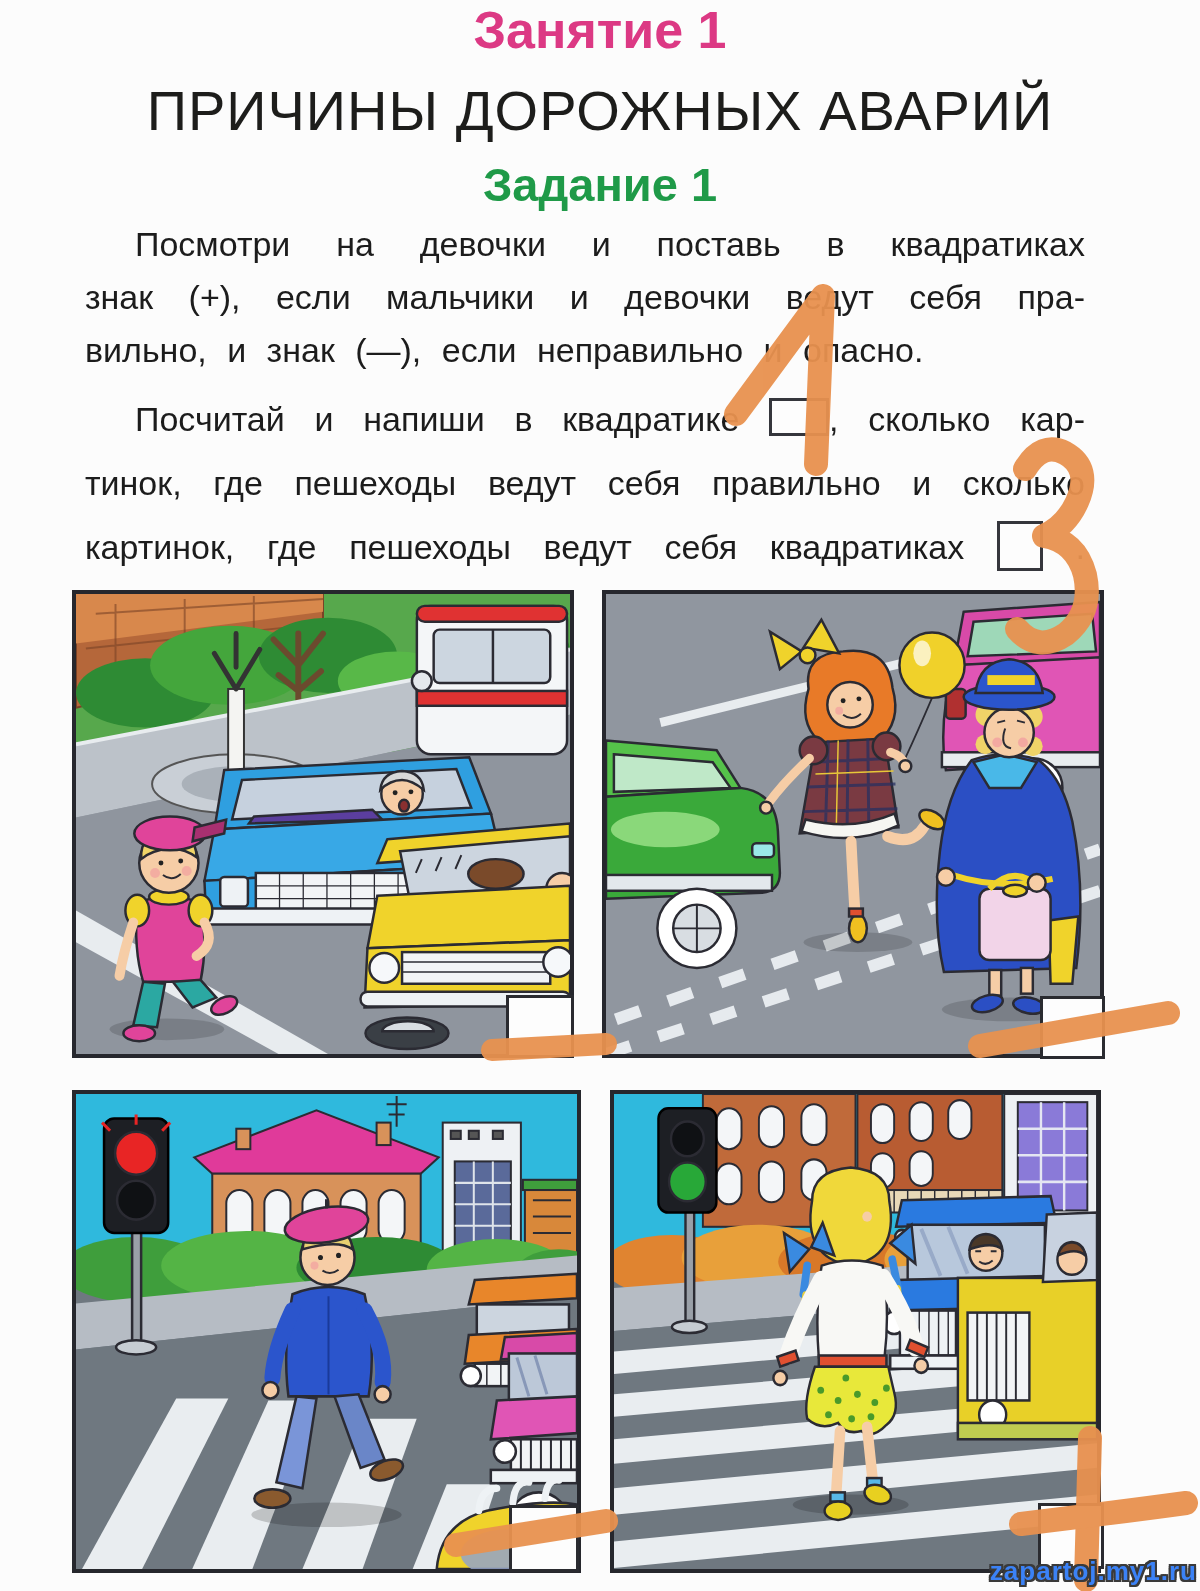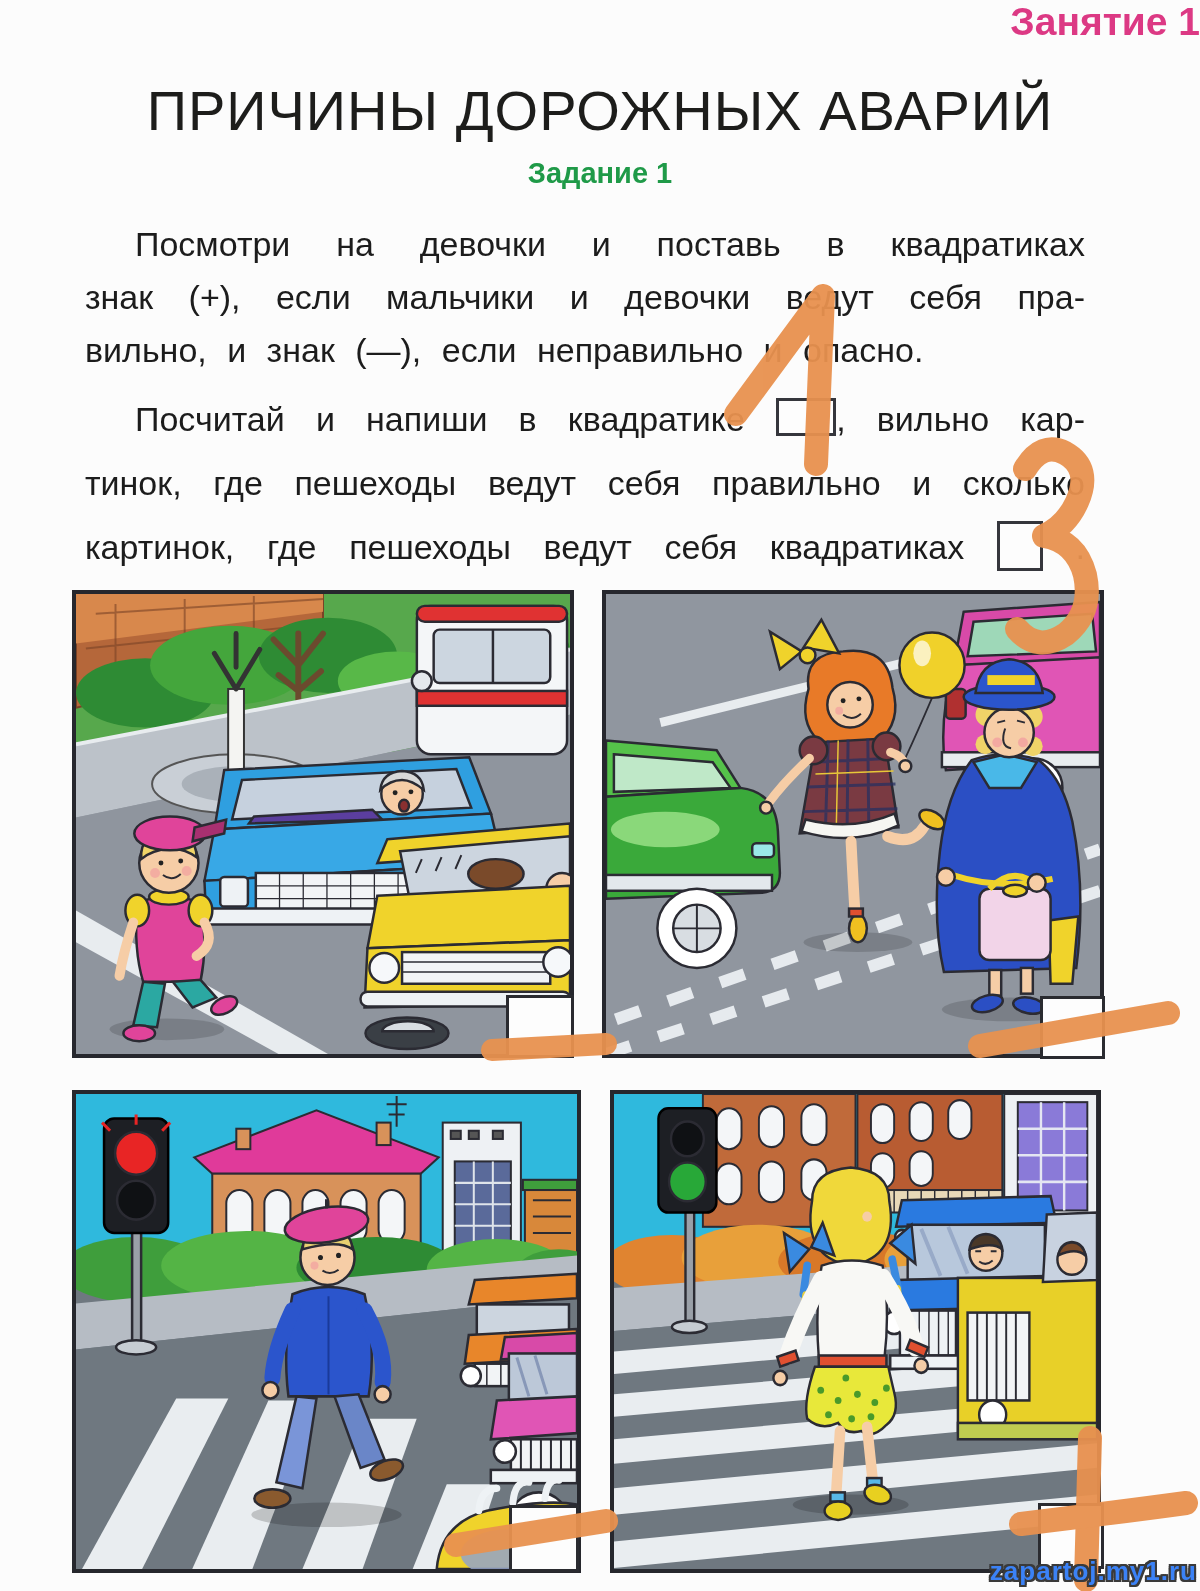--- a/index.html
+++ b/index.html
@@ -1,23 +1,23 @@
 <!DOCTYPE html>
 <html><head>
 <meta charset="utf-8">
 <style>
   html,body{margin:0;padding:0;background:#9a9a9a;}
   .page{position:relative;width:1200px;height:1591px;margin:0 auto;background:#fcfcfc;
         font-family:"Liberation Sans",sans-serif;overflow:hidden;}
 
   
   .hd{position:absolute;left:0;width:100%;text-align:center;margin:0;}
-  .lesson-title{top:0px;font-size:39px;font-weight:bold;color:#dc3984;text-align:right;}
+  .lesson-title{top:0px;font-size:52px;font-weight:bold;color:#dc3984;}
   .main-title{top:78px;font-size:56px;font-weight:normal;color:#1d1d1b;letter-spacing:1px;}
-  .task-title{top:157px;font-size:29px;font-weight:bold;color:#1f9a48;}
+  .task-title{top:157px;font-size:47px;font-weight:bold;color:#1f9a48;}
 
   
   .instructions{position:absolute;left:85px;top:218px;width:1000px;color:#1c1c1c;font-size:34px;}
   .ln{display:block;line-height:53px;height:53px;text-align:justify;text-align-last:justify;}
   .ln.short{text-align:left;text-align-last:left;word-spacing:11px;}
   .indent{text-indent:50px;}
   .p2{display:block;margin-top:10px;}
   .p2 .ln{line-height:64px;height:64px;}
   .isq{display:inline-block;background:#fdfdfd;border:3px solid #35363c;}
   .isq1{width:54px;height:32px;vertical-align:-5px;}
@@ -53,21 +53,21 @@
   <h2 class="hd main-title">ПРИЧИНЫ ДОРОЖНЫХ АВАРИЙ</h2>
   <h3 class="hd task-title">Задание 1</h3>
 
   <div class="instructions">
     <span class="p1">
       <span class="ln indent">Посмотри на девочки и поставь в квадратиках</span>
       <span class="ln">знак (+), если мальчики и девочки ведут себя пра-</span>
       <span class="ln short">вильно, и знак (—), если неправильно и опасно.</span>
     </span>
     <span class="p2">
-      <span class="ln indent"><span>Посчитай и напиши в квадратике</span> <span class="isq isq1"></span><span>, вильно кар-</span></span>
+      <span class="ln indent"><span>Посчитай и напиши в квадратике</span> <span class="isq isq1"></span><span>, сколько кар-</span></span>
       <span class="ln">тинок, где пешеходы ведут себя правильно и сколько</span>
       <span class="ln"><span>картинок, где пешеходы ведут себя квадратиках</span> <span class="isq isq2"></span> <span>.</span></span>
     </span>
   </div>
 
   <figure class="pic" id="pic1" style="margin:0;" aria-label="Мальчик в розовой кепке идёт по проезжей части перед синей и жёлтой машинами и машиной скорой помощи">
     <svg class="scene" viewBox="0 0 500 465" preserveAspectRatio="none">
       <rect width="500" height="465" fill="#969ca5"></rect>
       <rect width="500" height="160" fill="#57a84c"></rect>
       <g stroke="#7a4226" stroke-width="2">

